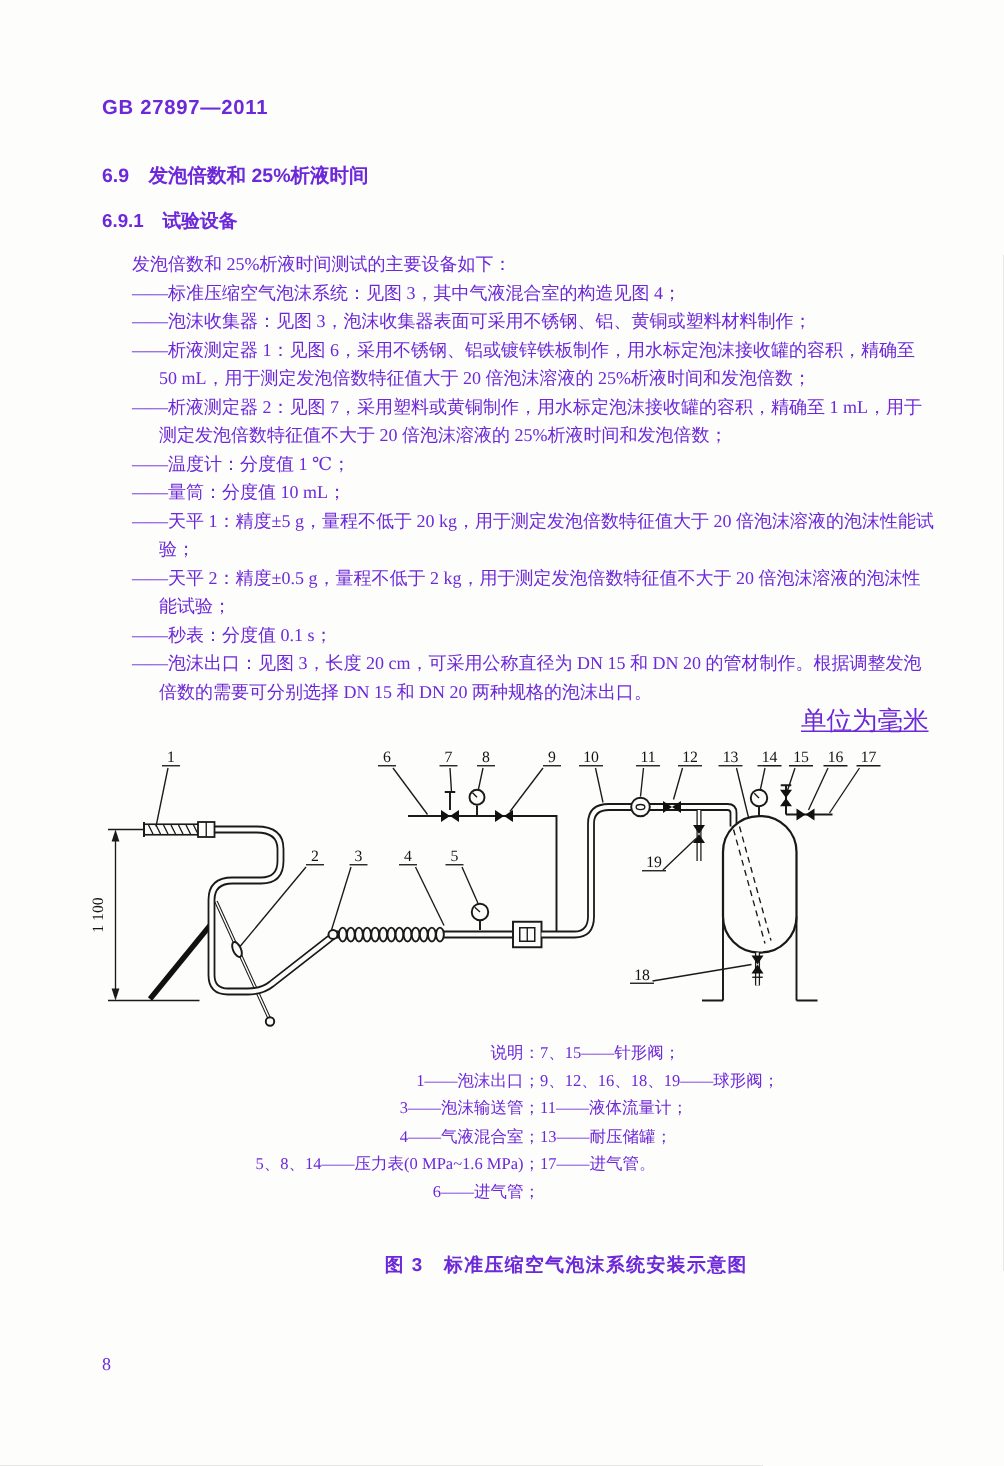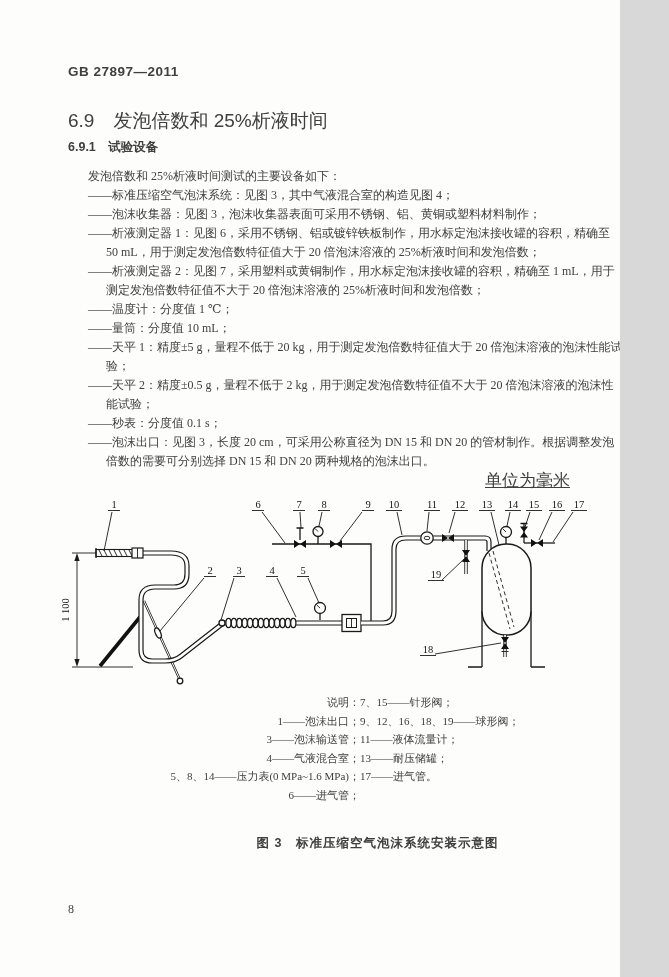--- a/index.html
+++ b/index.html
@@ -1,32 +1,32 @@
 <!DOCTYPE html>
 <html><head>
 <meta charset="utf-8">
 <style>
   html,body{margin:0;padding:0;background:#d8d8d8;}
   .page{
     position:relative;
-    width:620px;height:977px;
+    width:669px;height:977px;
     background:#fdfdfb;
     overflow:hidden;
     font-family:"Liberation Serif","DejaVu Serif",serif;
-    color:#404040;
+    color:#6d28d9;
   }
   .doc-number{
     position:absolute;left:68px;top:64px;
     font-family:"Liberation Sans","DejaVu Sans",sans-serif;
     font-weight:700;font-size:13.5px;letter-spacing:.5px;
   }
   .sec-heading{
     position:absolute;left:68px;top:108px;
     font-family:"Liberation Sans","DejaVu Sans",sans-serif;
-    font-weight:400;font-size:19px;
+    font-weight:700;font-size:13px;
   }
   .subsec-heading{
     position:absolute;left:68px;top:139px;
     font-family:"Liberation Sans","DejaVu Sans",sans-serif;
     font-weight:700;font-size:12.5px;text-align:right;
   }
   .body-text{
     position:absolute;left:68px;top:163px;width:556px;
     font-size:12px;line-height:19px;
   }

